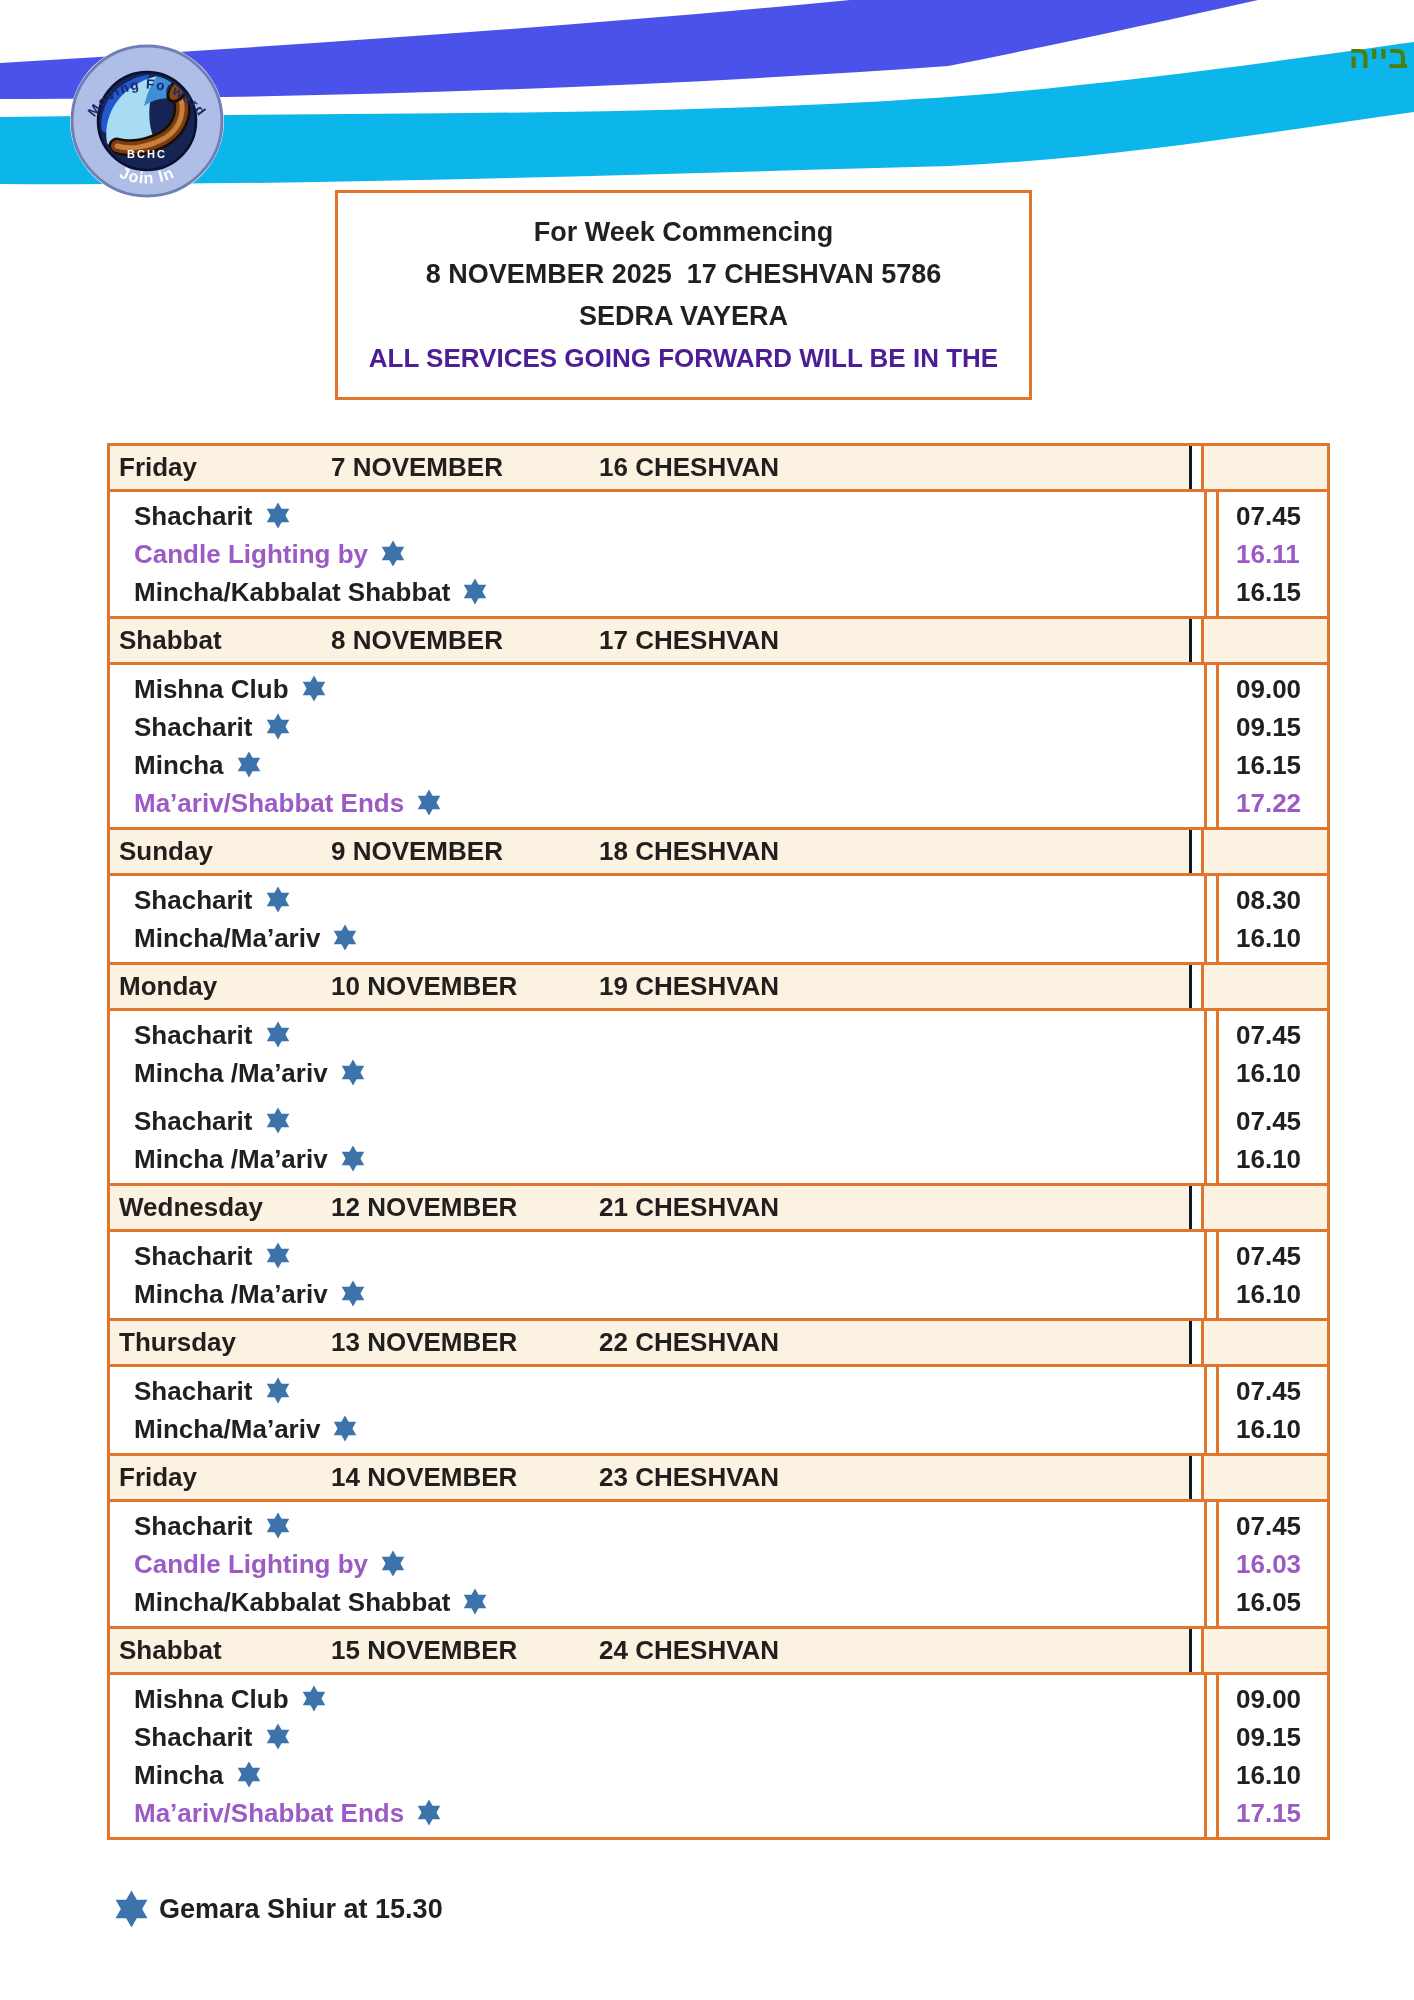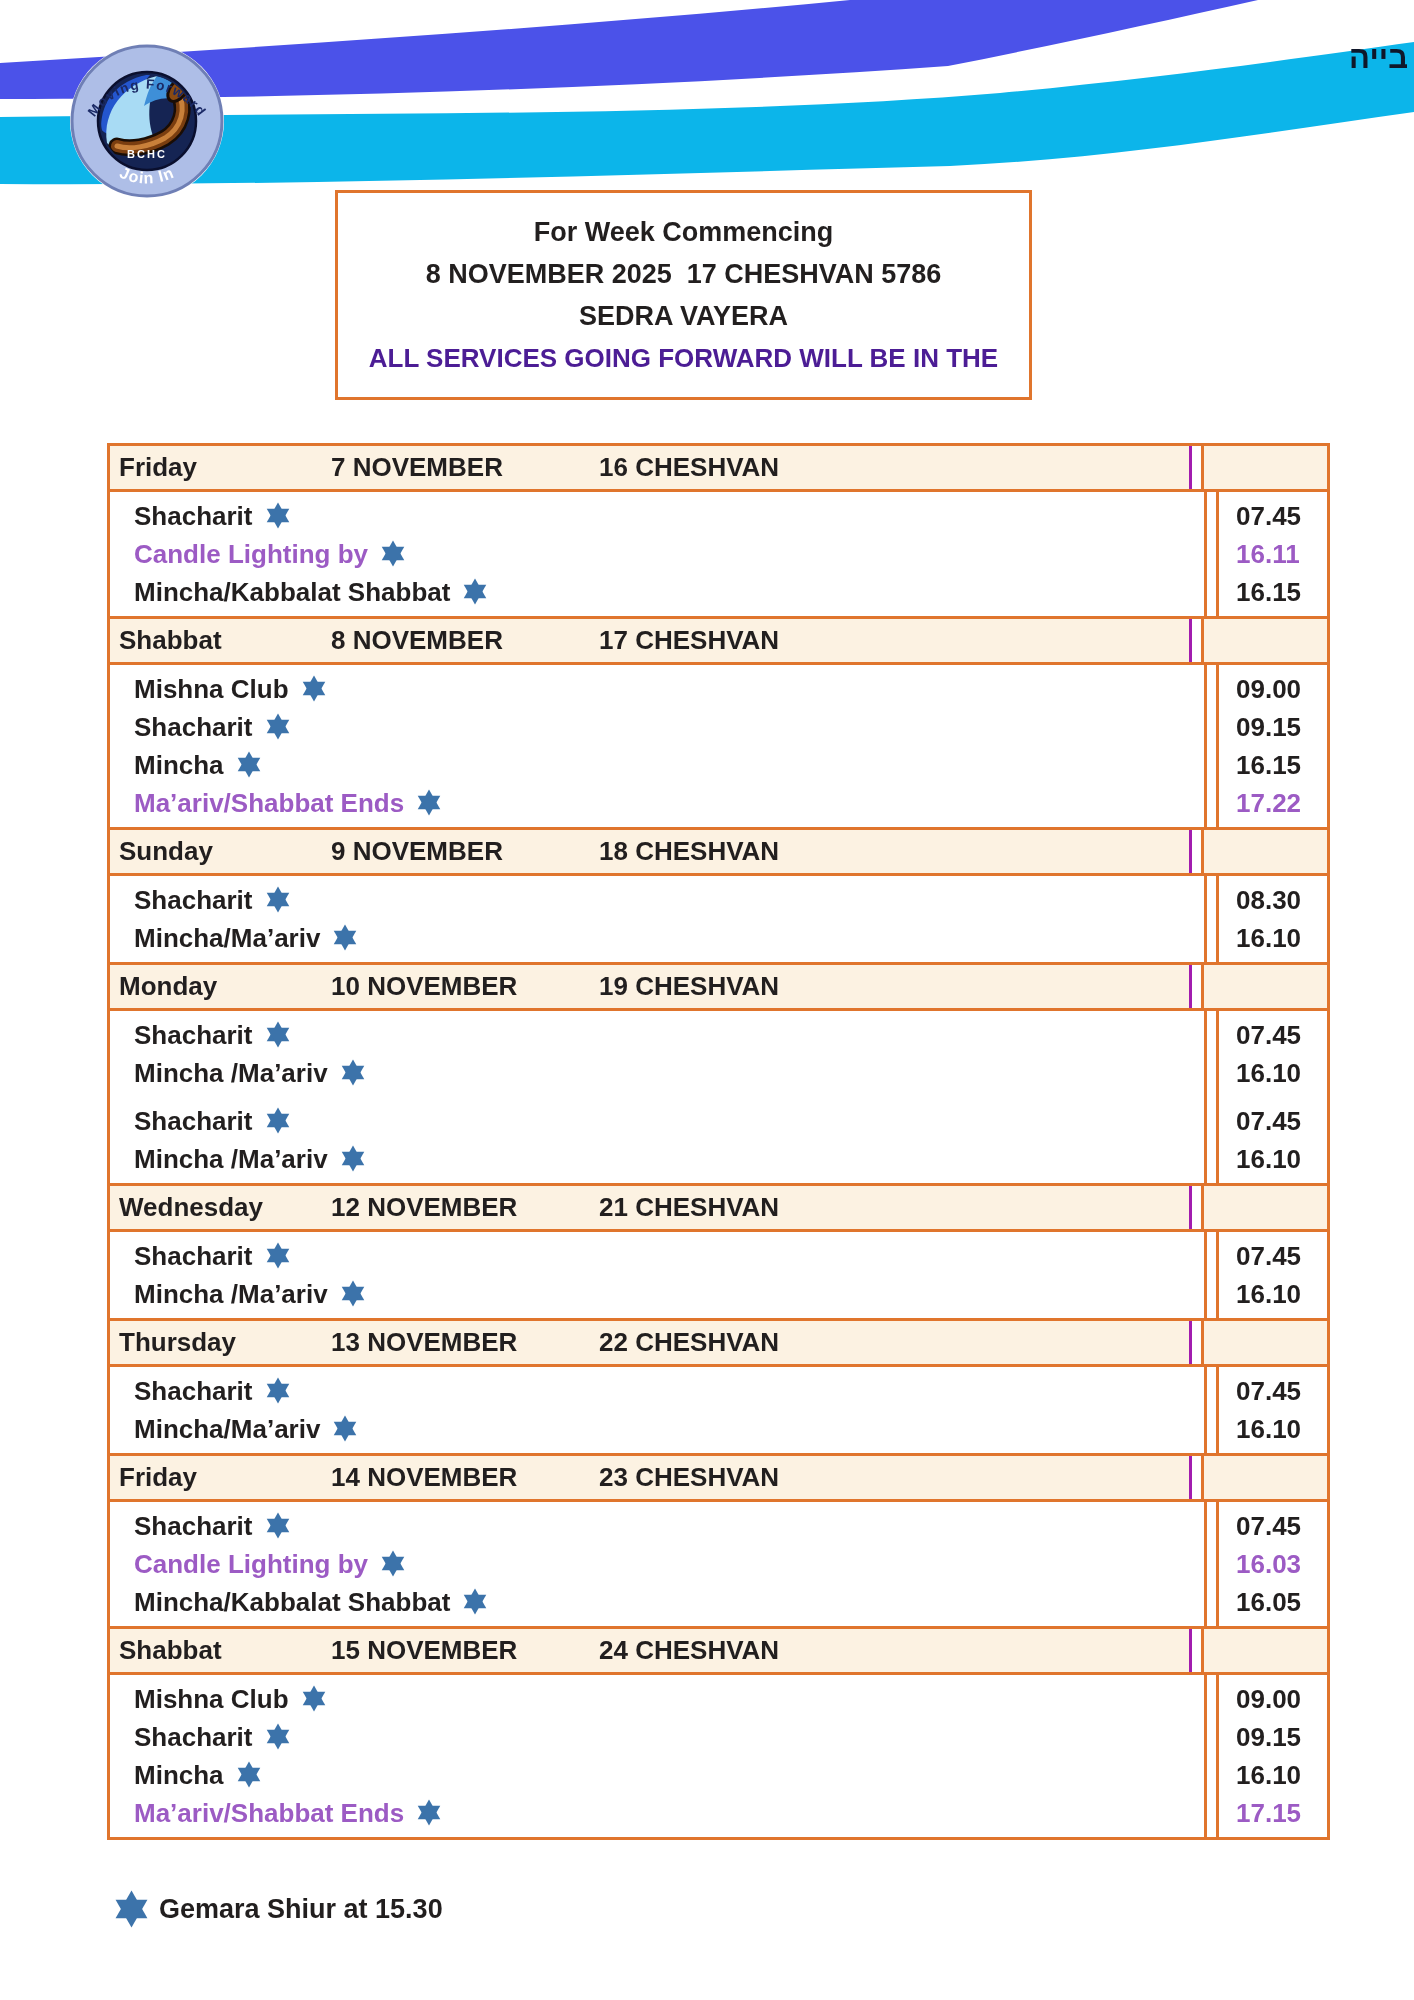--- a/index.html
+++ b/index.html
@@ -6,40 +6,40 @@
   body{background:#ffffff;}
   .page{
     position:relative;width:1414px;height:2000px;background:#ffffff;overflow:hidden;
     font-family:"Liberation Sans",sans-serif;
   }
   
   .ribbons{position:absolute;left:0;top:0;}
   .logo{position:absolute;left:68px;top:42px;}
   .hebrew{
     position:absolute;left:1312px;top:40px;width:96px;text-align:right;
-    font-size:31px;font-weight:bold;color:#0f172a;
+    font-size:31px;font-weight:bold;color:#4d7c0f;
   }
   
   .info-box{
     position:absolute;left:335px;top:190px;width:697px;box-sizing:border-box;
     border:3px solid #E0752D;background:#ffffff;
     text-align:center;font-weight:bold;padding:18px 6px;
   }
   .info-box .ln{font-size:27px;line-height:42px;color:#221f1f;}
   .info-box .ln.red{color:#4c1d95;font-size:26px;}
   
   .schedule{
     position:absolute;left:107px;top:443px;width:1223px;box-sizing:border-box;
     border:3px solid #E0752D;font-weight:bold;font-size:26px;color:#221f1f;background:#fff;
   }
   .day-section{display:block;}
   .day-header{display:flex;border-bottom:3px solid #E0752D;}
   .day-section:not(:first-child) .day-header{border-top:3px solid #E0752D;}
   .day-header .c-name{
-    width:1082px;box-sizing:border-box;background:#FCF2E2;border-right:3px solid #a21caf;
+    width:1082px;box-sizing:border-box;background:#FCF2E2;border-right:3px solid #0f172a;
     height:43px;display:flex;align-items:center;padding-left:9px;
   }
   .day-header .gap{width:9px;background:#ffffff;}
   .day-header .c-time{flex:1;background:#FCF2E2;border-left:3px solid #E0752D;}
   .d-day{display:inline-block;width:212px;}
   .d-date{display:inline-block;width:268px;}
   .services{display:flex;background:#ffffff;margin-left:15px;}
   .sv-names{
     width:1082px;box-sizing:border-box;border-right:3px solid #E0752D;
     padding:5px 0 5px 9px;

